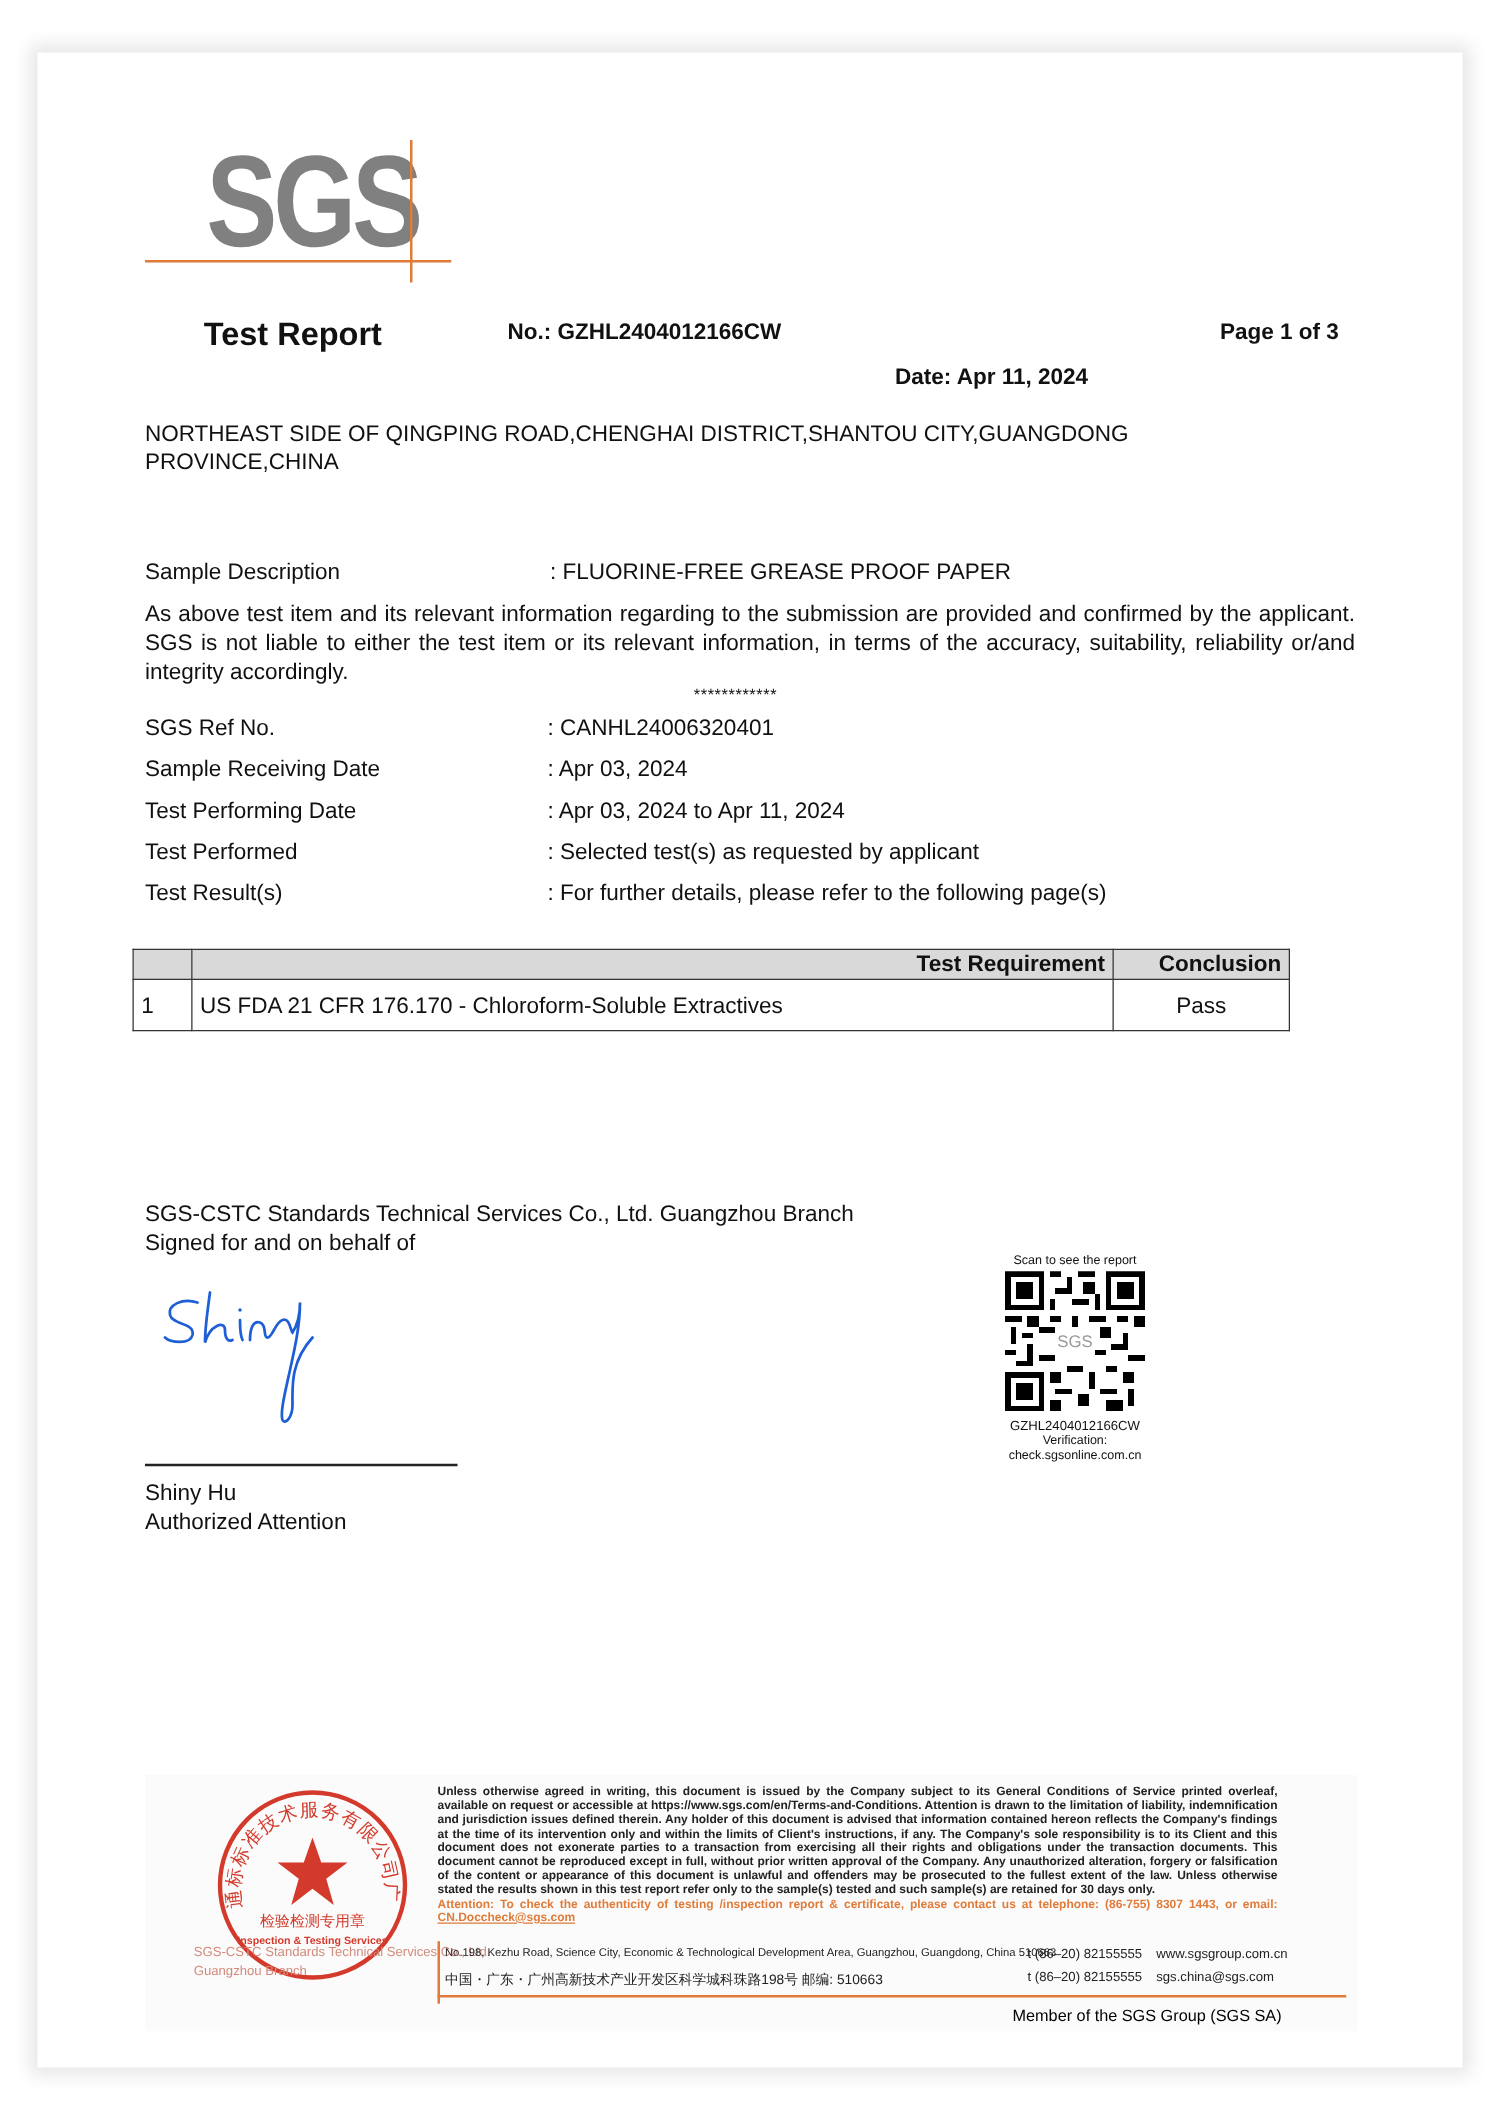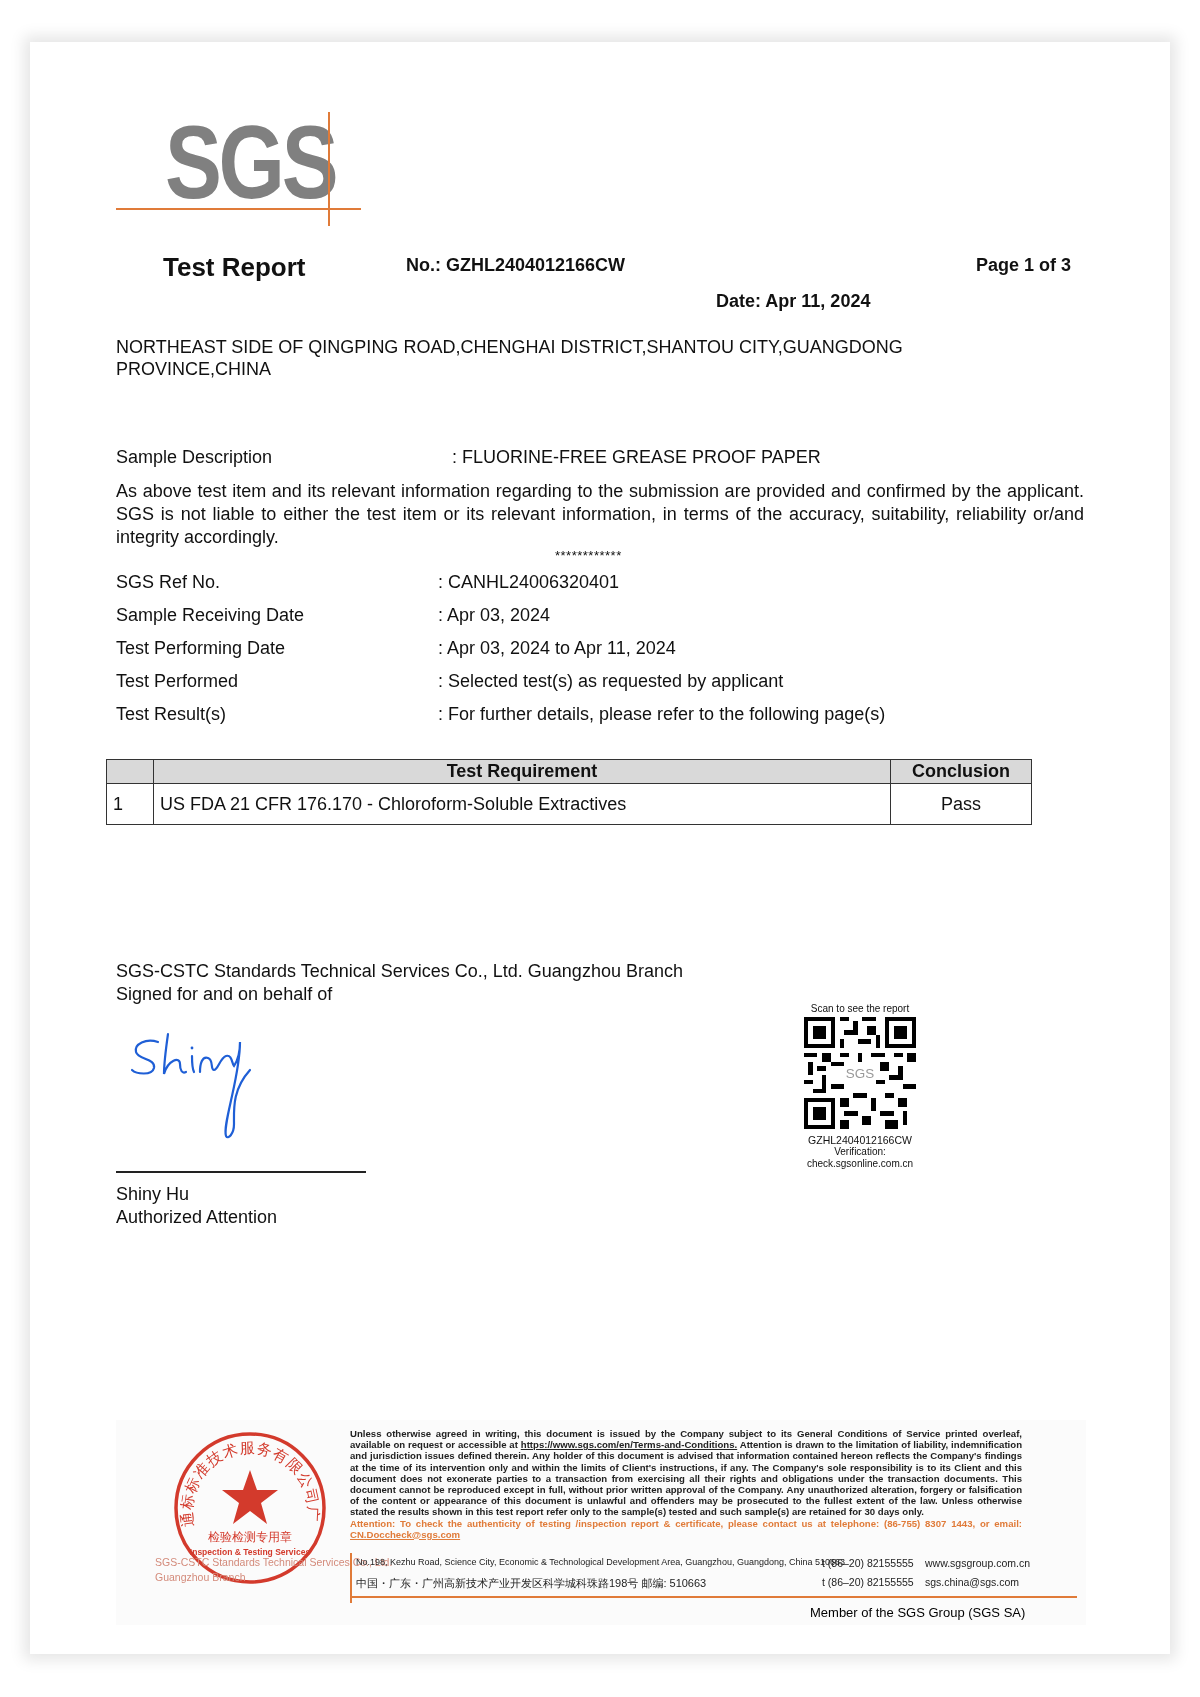--- a/index.html
+++ b/index.html
@@ -38,21 +38,21 @@
     text-align: justify;
   }
   .stars { position: absolute; left: 555px; top: 548px; font-size: 13px; letter-spacing: 0.5px; }
 
   
   table.results {
     position: absolute; left: 106px; top: 759px; width: 926px; border-collapse: collapse;
     font-size: 18px;
   }
   table.results th, table.results td { border: 1.5px solid #333; padding: 0 6px; }
-  table.results th { background: #d9d9d9; height: 23px; text-align: center; font-weight: 700; }
+  table.results th { background: #d9d9d9; height: 23px; text-align: right; font-weight: 700; }
   table.results td { height: 40px; }
   .c-num { width: 34px; }
   .c-concl { width: 128px; text-align: center; }
 
   
   .signed { position: absolute; left: 116px; top: 960px; font-size: 18px; line-height: 23px; }
   .sig-line { position: absolute; left: 116px; top: 1171px; width: 250px; height: 1.5px; background: #222; }
   .signer { position: absolute; left: 116px; top: 1183px; font-size: 18px; line-height: 23px; }
 
   
@@ -62,21 +62,21 @@
 
   
   .footer-bg { position: absolute; left: 116px; top: 1420px; width: 970px; height: 205px; background: #fbfbfb; }
   .stamp { position: absolute; left: 170px; top: 1428px; width: 160px; height: 160px; }
   .stamp-caption { position: absolute; left: 155px; top: 1555px; font-size: 10.5px; color: #d38a7a; line-height: 15px; }
   .fine {
     position: absolute; left: 350px; top: 1428px; width: 672px;
     font-size: 9.6px; line-height: 11.2px; font-weight: 700; color: #222; text-align: justify;
     font-family: "Liberation Sans", sans-serif;
   }
-  .fine .link { text-decoration: underline; }
+  .fine .link { }
   .attn { color: #e07b39; }
   .attn .email { text-decoration: underline; }
   .addr-row { position: absolute; font-size: 10.5px; color: #222; white-space: nowrap; }
   .addr-vline { position: absolute; left: 350px; top: 1553px; width: 1.5px; height: 50px; background: #e07b39; }
   .addr-hline { position: absolute; left: 350px; top: 1596px; width: 727px; height: 1.5px; background: #e07b39; }
   .member { position: absolute; left: 810px; top: 1605px; font-size: 13px; color: #000000; }
 </style>
 </head>
 <body>
 
@@ -90,21 +90,21 @@
 <div class="hdr" style="left:406px;">No.: GZHL2404012166CW</div>
 <div class="hdr" style="left:716px;margin-top:36px;">Date:  Apr 11, 2024</div>
 <div class="hdr" style="left:976px;">Page 1 of 3</div>
 
 <div class="client">
   <div>NORTHEAST SIDE OF QINGPING ROAD,CHENGHAI DISTRICT,SHANTOU CITY,GUANGDONG PROVINCE,CHINA</div>
 </div>
 
 <div class="kv" style="top:447px;">
   <span class="k">Sample Description</span>
-  <span class="v" style="left:336px;text-align:center;">: FLUORINE-FREE GREASE PROOF PAPER</span>
+  <span class="v" style="left:324px;text-align:center;">: FLUORINE-FREE GREASE PROOF PAPER</span>
 </div>
 
 <div class="disclaimer">As above test item and its relevant information regarding to the submission are provided and confirmed by the applicant. SGS is not liable to either the test item or its relevant information, in terms of the accuracy, suitability, reliability or/and integrity accordingly.</div>
 <div class="stars">************</div>
 
 <div class="kv" style="top:572px;">
   <span class="k">SGS Ref No.</span>
   <span class="v">: CANHL24006320401</span>
 </div>
 <div class="kv" style="top:605px;">

